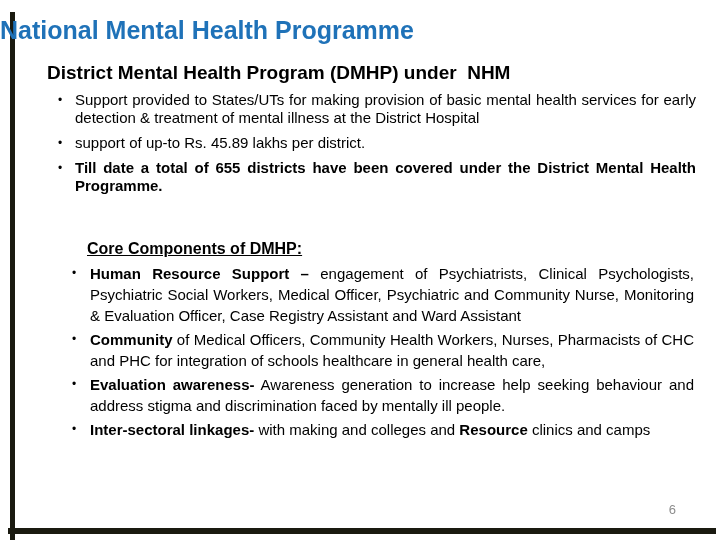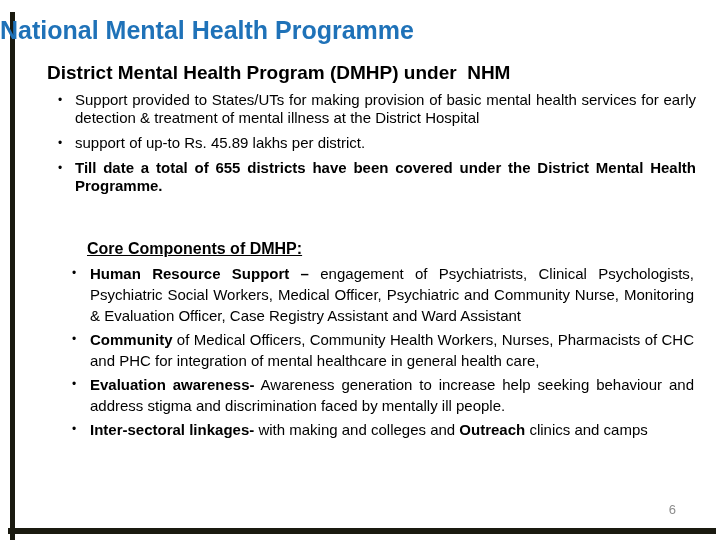--- a/index.html
+++ b/index.html
@@ -122,27 +122,27 @@
 
   <div class="section-heading">Core Components of DMHP:</div>
 
   <div class="blist blist-2">
     <div class="item">
       <span class="marker">•</span>
       <span class="itext"><span class="b">Human Resource Support – </span><span> engagement of Psychiatrists, Clinical Psychologists, Psychiatric Social Workers, Medical Officer, Psychiatric and Community Nurse, Monitoring &amp; Evaluation Officer, Case Registry Assistant and Ward Assistant</span></span>
     </div>
     <div class="item">
       <span class="marker">•</span>
-      <span class="itext"><span class="b">Community</span><span> of Medical Officers, Community Health Workers, Nurses, Pharmacists of CHC and PHC for integration of mental healthcare in general health care,</span></span>
+      <span class="itext"><span class="b">Community</span><span> of Medical Officers, Community Health Workers, Nurses, Pharmacists of CHC and PHC for integration of schools healthcare in general health care,</span></span>
     </div>
     <div class="item">
       <span class="marker">•</span>
       <span class="itext"><span class="b">Evaluation awareness-</span><span> Awareness generation to increase help seeking behaviour and address stigma and discrimination faced by mentally ill people.</span></span>
     </div>
     <div class="item">
       <span class="marker">•</span>
-      <span class="itext"><span class="b">Inter-sectoral linkages-</span><span> with making and colleges and </span><span class="b">Outreach</span><span> clinics and camps</span></span>
+      <span class="itext"><span class="b">Inter-sectoral linkages-</span><span> with making and colleges and </span><span class="b">Resource</span><span> clinics and camps</span></span>
     </div>
   </div>
 
   <div class="page-number">6</div>
 
 </div>
 
 </body></html>

